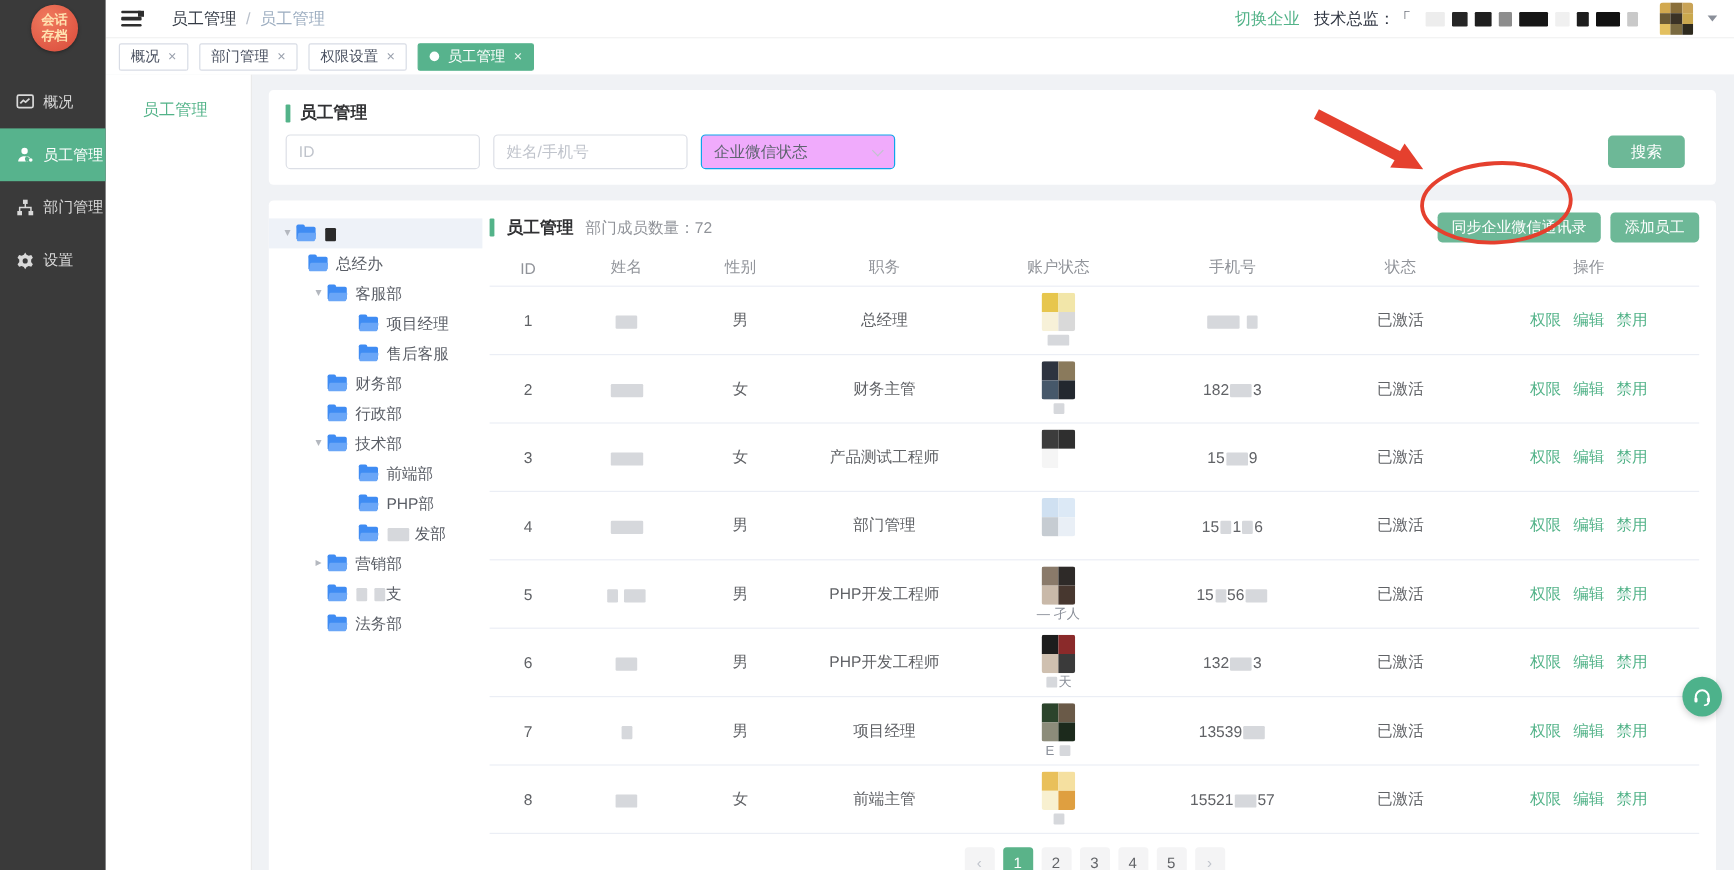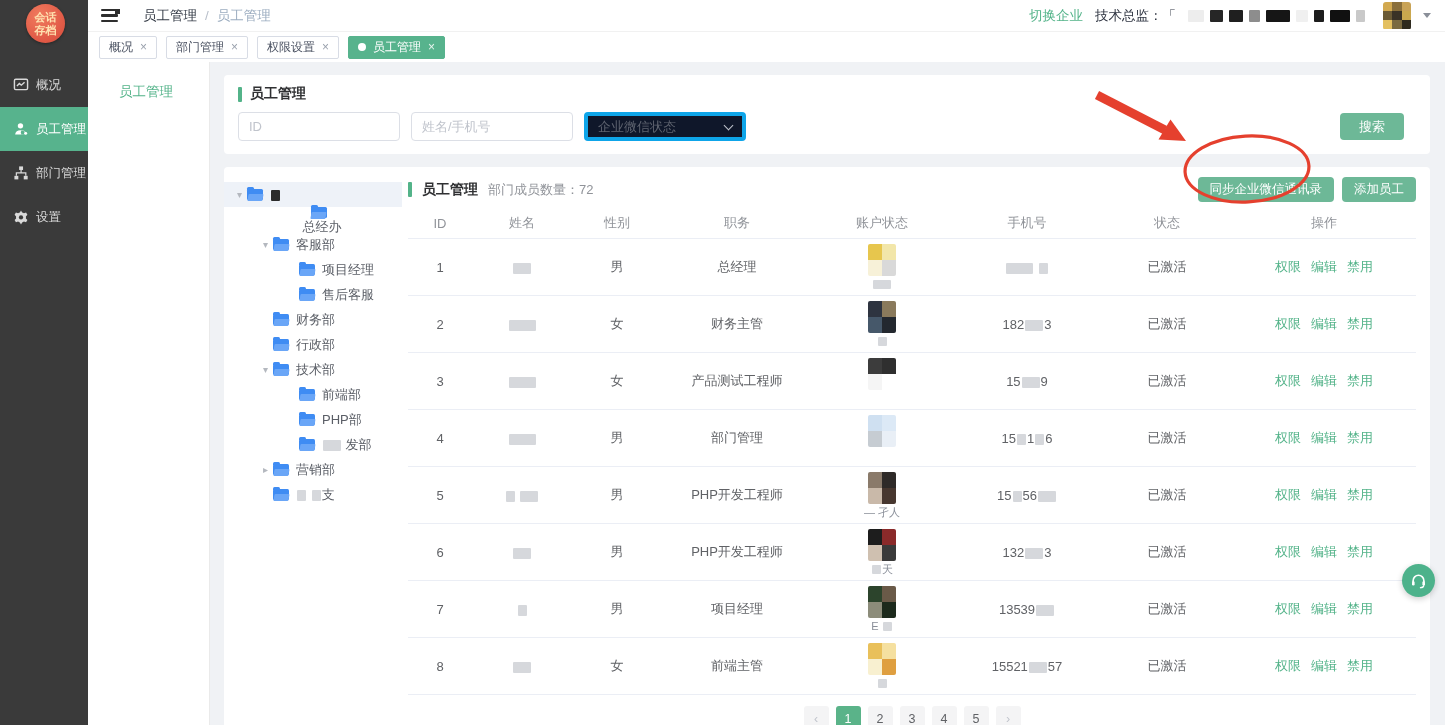--- a/index.html
+++ b/index.html
@@ -53,21 +53,21 @@
 
   
   .main{position:absolute;left:210px;top:62px;right:0;bottom:0;background:#f0f2f5;overflow:hidden}
   .card-title{display:flex;align-items:center;gap:8px;font-size:14px;font-weight:bold;color:#303133}
   .gbar{width:4px;height:15px;background:#53b389;border-radius:1px}
 
   .filter-card{margin:13px 15px 0 14px;background:#fff;border-radius:4px;padding:10px 14px 13px}
   .filter-row{display:flex;margin-top:9px;gap:11px;position:relative;align-items:center}
   .f-input{width:162px;height:29px;border:1px solid #dcdfe6;border-radius:4px;padding:0 10px;font-size:13px;color:#606266;outline:none;font-family:inherit}
   .f-input::placeholder{color:#c0c4cc}
-  .f-select{width:162px;height:29px;border:4px solid #0ea5e9;border-radius:4px;display:flex;align-items:center;justify-content:space-between;padding:0 10px;font-size:13px;color:#5f6470;background:#0f172a;cursor:pointer}
+  .f-select{width:162px;height:29px;border:1px solid #0ea5e9;border-radius:4px;display:flex;align-items:center;justify-content:space-between;padding:0 10px;font-size:13px;color:#5f6470;background:#f0abfc;cursor:pointer}
   .chev{width:7px;height:7px;border-right:1.5px solid #c0c4cc;border-bottom:1.5px solid #c0c4cc;transform:rotate(45deg);margin-top:-3px}
   .search-btn{position:absolute;right:12px;top:1px;width:64px;height:27px;background:#6db897;color:#fff;border:none;border-radius:4px;font-size:13px;cursor:pointer;font-family:inherit}
 
   .content-card{margin:13px 15px 0 14px;background:#fff;border-radius:4px 4px 0 0;display:flex;height:564px;overflow:hidden}
 
   
   .tree{width:178px;padding-top:15px;flex-shrink:0}
   .tree-row{height:25px;display:flex;align-items:center;font-size:13px;color:#5a5e66;cursor:pointer;white-space:nowrap}
   .tree-row.sel{background:#eef2f8}
   .tcaret{width:15px;text-align:center;color:#b4b8bf;font-size:10px;flex-shrink:0}
@@ -242,21 +242,21 @@
     </div>
   </section>
 
   <section class="content-card">
     <div class="tree" id="tree">
         <div class="tree-row sel" style="padding-left: 8px;">
           <span class="tcaret">▾</span>
           <span class="folder"></span>
           <span class="tlab" data-redact="dark"><span class="rblock" style="width:9px"></span></span>
         </div>
-        <div class="tree-row" style="padding-left: 18px; flex-direction: column;">
+        <div class="tree-row" style="padding-left: 18px;">
           <span class="tcaret"></span>
           <span class="folder"></span>
           <span class="tlab" data-redact="light">总经办</span>
         </div>
         <div class="tree-row" style="padding-left: 34px;">
           <span class="tcaret">▾</span>
           <span class="folder"></span>
           <span class="tlab" data-redact="light">客服部</span>
         </div>
         <div class="tree-row" style="padding-left: 60px;">
@@ -301,20 +301,25 @@
         </div>
         <div class="tree-row" style="padding-left: 34px;">
           <span class="tcaret">▸</span>
           <span class="folder"></span>
           <span class="tlab" data-redact="light">营销部</span>
         </div>
         <div class="tree-row" style="padding-left: 34px;">
           <span class="tcaret"></span>
           <span class="folder"></span>
           <span class="tlab" data-redact="light"><span class="rblock" style="width:9px"></span> <span class="rblock" style="width:9px"></span>支</span>
+        </div>
+        <div class="tree-row" style="padding-left: 34px;">
+          <span class="tcaret"></span>
+          <span class="folder"></span>
+          <span class="tlab" data-redact="light">法务部</span>
         </div>
       </div>
 
     <div class="table-area">
       <div class="ta-head">
         <span class="gbar"></span>
         <span style="font-size:14px;font-weight:bold;color:#303133">员工管理</span>
         <span class="count">
           <span>部门成员数量：</span><span>72</span>
         </span>

